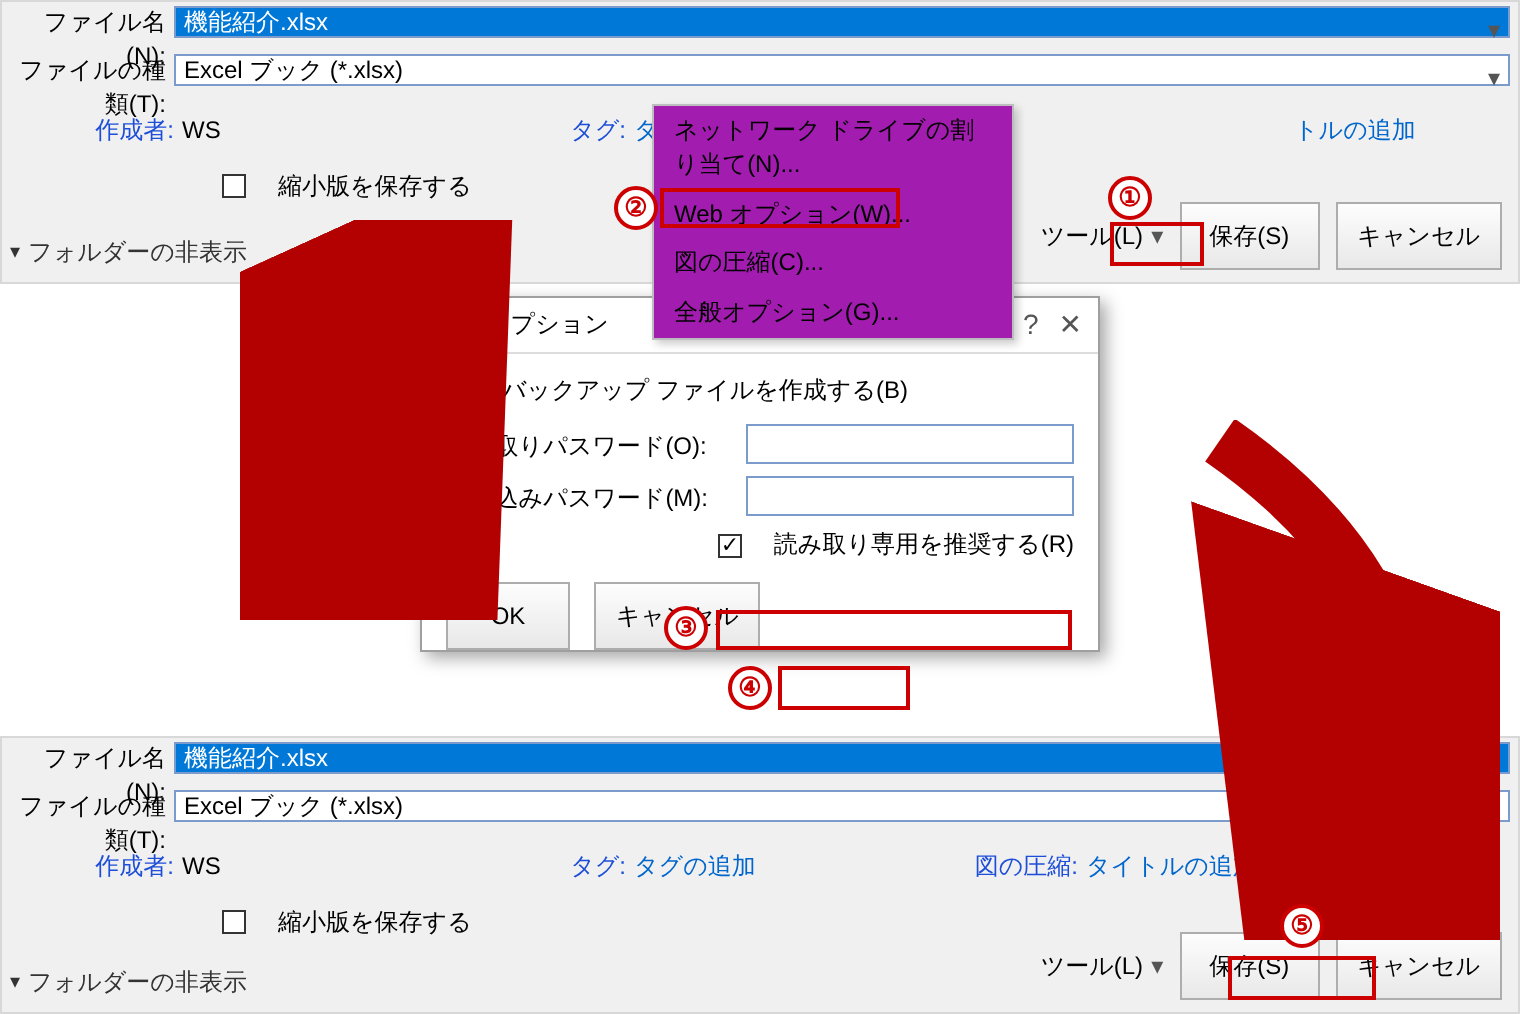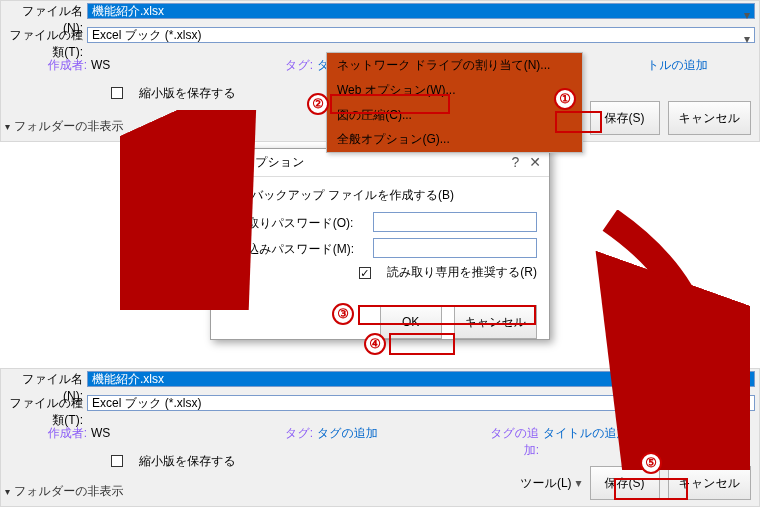--- a/index.html
+++ b/index.html
@@ -6,44 +6,44 @@
   body{font:12px/1.4 'Meiryo','MS PGothic',sans-serif;background:#fff;width:760px;height:507px;position:relative;overflow:hidden;color:#000}
   
   .save-panel{position:absolute;left:0;width:760px;background:#f0f0f0;border:1px solid #d8d8d8}
   .sp-top{top:0;height:142px}
   .sp-bot{top:368px;height:139px}
   .row{display:flex;align-items:flex-start;height:22px;margin:2px 4px}
   .lbl{width:82px;text-align:right;padding-right:4px;color:#000}
   .field{flex:1;border:1px solid #7a9bcc;background:#fff;height:16px;display:flex;align-items:center;padding:0 4px;position:relative}
   .field.sel{background:#0078d7;color:#fff}
   .field .chev{position:absolute;right:4px;top:3px;color:#555}
-  .lbl2{width:56px;text-align:right;color:#8b5cf6}
+  .lbl2{width:56px;text-align:right;color:#1d4ed8}
   .val{padding-left:4px}
   .link{color:#0066cc}
   .chk{display:inline-flex;align-items:center;gap:16px}
   .chk .box{width:12px;height:12px;border:1px solid #333;background:#fff}
   .folders{position:absolute;left:4px;bottom:6px;display:flex;align-items:center;gap:4px;color:#333}
   .folders .tri{font-size:10px;color:#333}
   .btnbar{position:absolute;right:8px;bottom:6px;display:flex;align-items:center;gap:8px}
   .btn{min-width:70px;height:34px;border:1px solid #adadad;background:linear-gradient(#fdfdfd,#e8e8e8);display:inline-flex;align-items:center;justify-content:center;padding:0 10px}
   .btn-d{display:inline-flex;align-items:center;gap:4px}
   .btn-d .dd{color:#555}
   
-  .menu{position:absolute;left:326px;top:52px;width:257px;background:#c2410c;border:1px solid #bdbdbd;box-shadow:2px 2px 4px rgba(0,0,0,.2);z-index:10}
+  .menu{position:absolute;left:326px;top:52px;width:181px;background:#a21caf;border:1px solid #bdbdbd;box-shadow:2px 2px 4px rgba(0,0,0,.2);z-index:10}
   .menu .mi{padding:4px 10px}
   
   .dlg{position:absolute;left:210px;top:148px;width:340px;background:#fff;border:1px solid #9f9f9f;box-shadow:3px 3px 8px rgba(0,0,0,.35);z-index:5}
   .dlg .tb{height:28px;border-bottom:1px solid #ddd;display:flex;align-items:center;justify-content:space-between;padding:0 8px;background:#fff}
   .dlg .tools{display:flex;gap:10px;color:#555;font-size:14px}
   .dlg .body{padding:10px 12px 0}
   .dlg .gl{margin:6px 0;font-size:12px}
   .drow{display:flex;align-items:flex-end;margin:6px 0}
   .drow .dlbl{width:150px;text-align:left}
   .drow .dfield{flex:1;height:20px;border:1px solid #7a9bcc;background:#fff}
-  .dbtns{display:flex;gap:12px;justify-content:flex-end;margin-top:24px}
+  .dbtns{display:flex;gap:12px;justify-content:flex-start;margin-top:10px}
   .chk .box.on::after{content:"✓";display:block;font-size:11px;line-height:10px;color:#000;text-align:center}
   
   .rbox{position:absolute;border:2px solid #c00;pointer-events:none;z-index:40}
   .rbox.rdlg{z-index:6}
   .rbox.rmenu{z-index:12}
   .circ{position:absolute;width:22px;height:22px;border:2px solid #c00;border-radius:50%;display:flex;align-items:center;justify-content:center;color:#c00;font-weight:bold;background:#fff;z-index:50;font-size:13px}
   
   .arrow-svg{position:absolute;z-index:30;pointer-events:none}
 </style>
 </head>
@@ -146,21 +146,21 @@
     <div class="field">
       <span>Excel ブック (*.xlsx)</span>
       <span class="chev">▾</span>
     </div>
   </div>
   <div class="row" style="margin-top:8px">
     <div class="lbl2" style="width:82px">作成者:</div>
     <div class="val" style="width:170px">WS</div>
     <div class="lbl2">タグ:</div>
     <div class="val link" style="width:170px">タグの追加</div>
-    <div class="lbl2">タグの追加:</div>
+    <div class="lbl2">図の圧縮:</div>
     <div class="val link">タイトルの追加</div>
   </div>
   <div class="row" style="margin-left:110px;margin-top:6px">
     <label class="chk">
       <span class="box"></span>
       <span>縮小版を保存する</span>
     </label>
   </div>
   <div class="folders">
     <span class="tri">▾</span>

